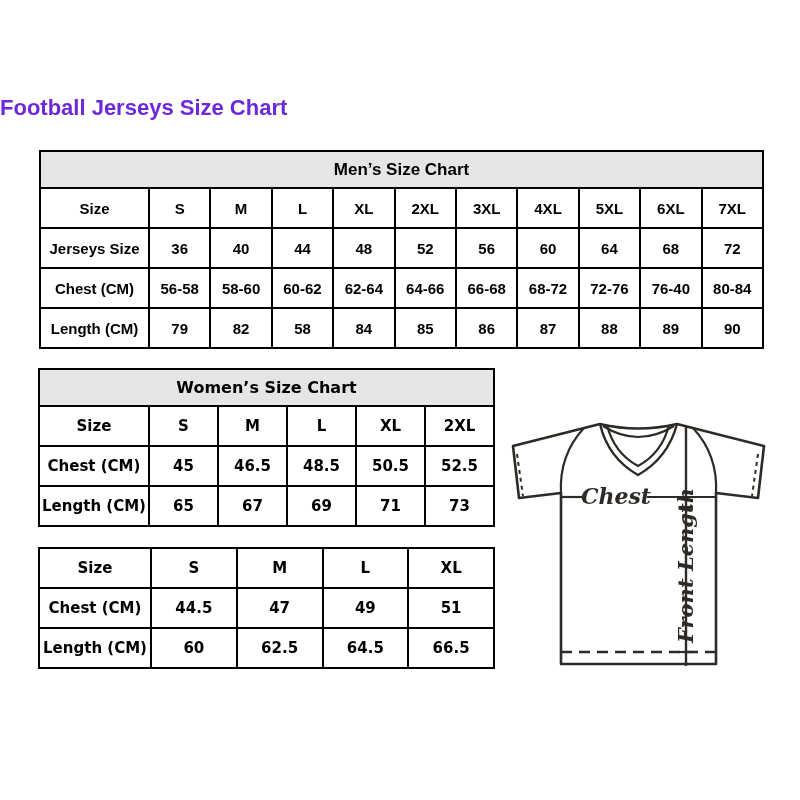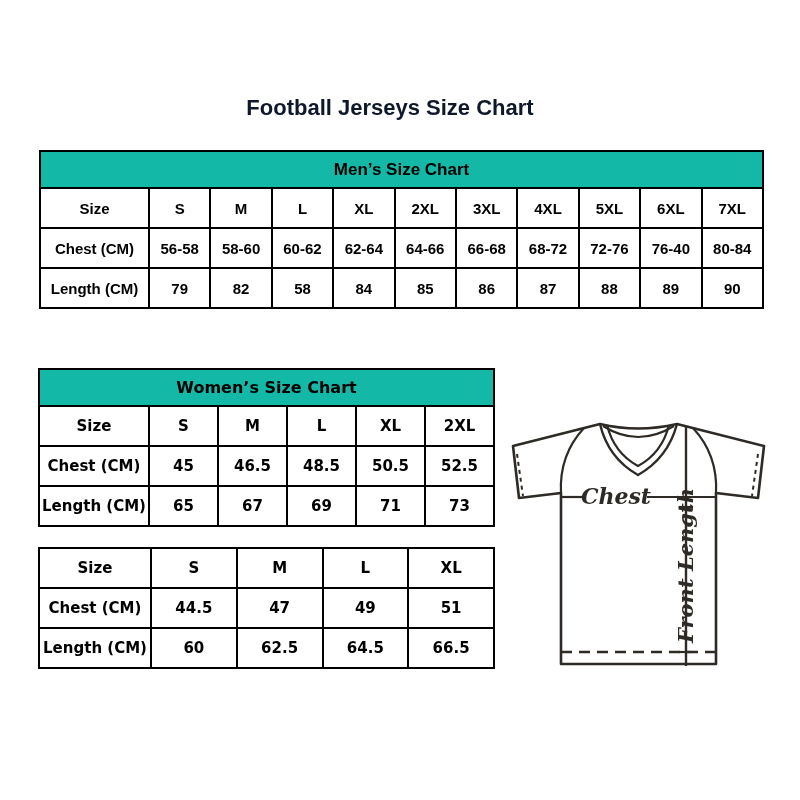--- a/index.html
+++ b/index.html
@@ -1,32 +1,32 @@
 <!DOCTYPE html>
 <html><head>
 <meta charset="utf-8">
 <style>
   html,body{margin:0;padding:0;}
   body{
     width:800px;height:800px;position:relative;background:#ffffff;
     font-family:"Liberation Sans",sans-serif;overflow:hidden;
   }
   .page-title{
-    position:absolute;top:95px;left:0;width:780px;text-align:center;
+    position:absolute;top:95px;left:0;width:780px;text-align:left;
     font-family:"Liberation Sans",sans-serif;font-weight:bold;font-size:22px;
-    color:#0f172a;
+    color:#6d28d9;
   }
   table.size-table{
     position:absolute;border-collapse:collapse;table-layout:fixed;background:#fff;
   }
   .size-table td{
     border:2px solid #000;text-align:center;vertical-align:middle;
     padding:0;color:#000;font-weight:bold;overflow:hidden;white-space:nowrap;
   }
-  .size-table .title-cell{background:#14b8a6;height:35px;}
+  .size-table .title-cell{background:#e5e5e5;height:35px;}
   #mens{left:39px;top:150px;width:725px;}
   #mens td{font-family:"Liberation Sans",sans-serif;font-size:15px;height:38px;}
   #mens .title-cell{font-size:17px;height:35px;}
   #womens{left:38px;top:368px;width:457px;}
   #youth{left:38px;top:547px;width:457px;}
   #womens td,#youth td{font-family:"DejaVu Sans",sans-serif;font-size:15px;height:38px;}
   #womens .title-cell,#youth .title-cell{font-size:16px;height:35px;}
   .jersey-svg{position:absolute;left:495px;top:405px;width:285px;height:270px;}
   .jersey-svg path,.jersey-svg line{fill:none;stroke:#2e2a25;}
   .jersey-svg text{
@@ -64,20 +64,33 @@
         <td>L</td>
         <td>XL</td>
         <td>2XL</td>
         <td>3XL</td>
         <td>4XL</td>
         <td>5XL</td>
         <td>6XL</td>
         <td>7XL</td>
       </tr>
       <tr>
+        <td>Jerseys Size</td>
+        <td>36</td>
+        <td>40</td>
+        <td>44</td>
+        <td>48</td>
+        <td>52</td>
+        <td>56</td>
+        <td>60</td>
+        <td>64</td>
+        <td>68</td>
+        <td>72</td>
+      </tr>
+      <tr>
         <td>Chest (CM)</td>
         <td>56-58</td>
         <td>58-60</td>
         <td>60-62</td>
         <td>62-64</td>
         <td>64-66</td>
         <td>66-68</td>
         <td>68-72</td>
         <td>72-76</td>
         <td>76-40</td>

